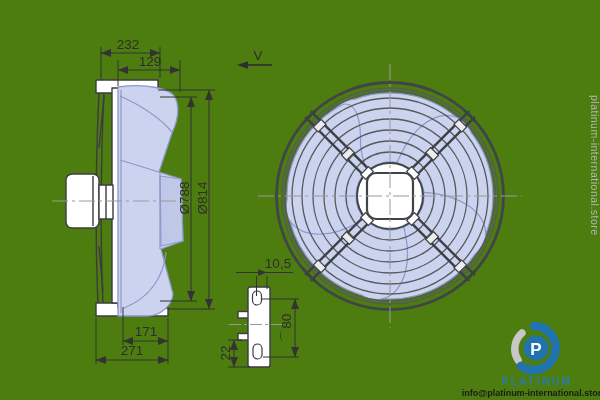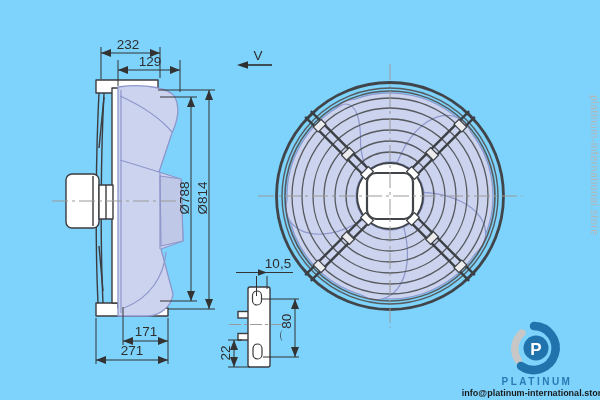--- a/index.html
+++ b/index.html
@@ -1,16 +1,16 @@
 <!DOCTYPE html>
 <html><head>
 <meta charset="utf-8">
 <style>
   html,body{margin:0;padding:0;background:#fff;}
-  .stage{position:relative;width:600px;height:400px;background:#7dd3fc;overflow:hidden;
+  .stage{position:relative;width:600px;height:400px;background:#4d7c0f;overflow:hidden;
          font-family:"Liberation Sans",sans-serif;}
   svg text{font-family:"Liberation Sans",sans-serif;fill:#333;}
   .dimtxt{font-size:13.5px;fill:#2e2e2e;}
   .wmtxt{font-size:10.5px;fill:#b5b5b5;letter-spacing:.5px;}
   .brand{font-size:10px;font-weight:bold;fill:#2a7ab5;letter-spacing:2.5px;}
   .mail{font-size:9px;font-weight:bold;fill:#1b1b1b;}
   .mono{font-size:17px;font-weight:bold;fill:#ffffff;}
 </style>
 </head>
 <body>

